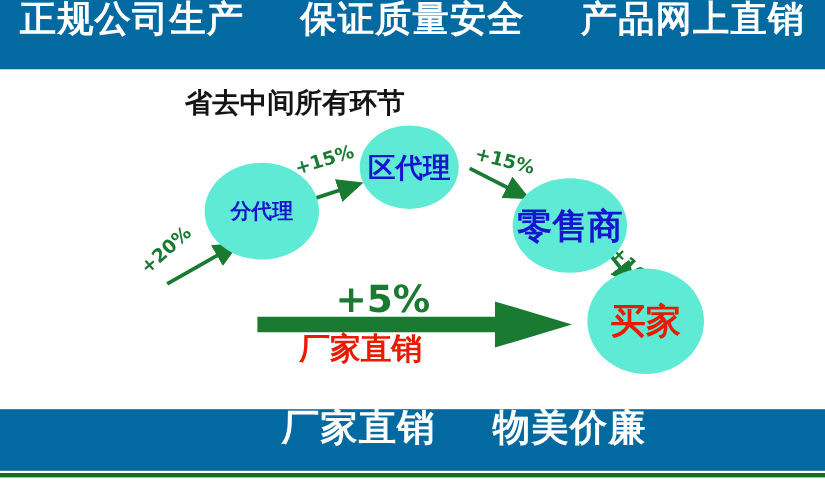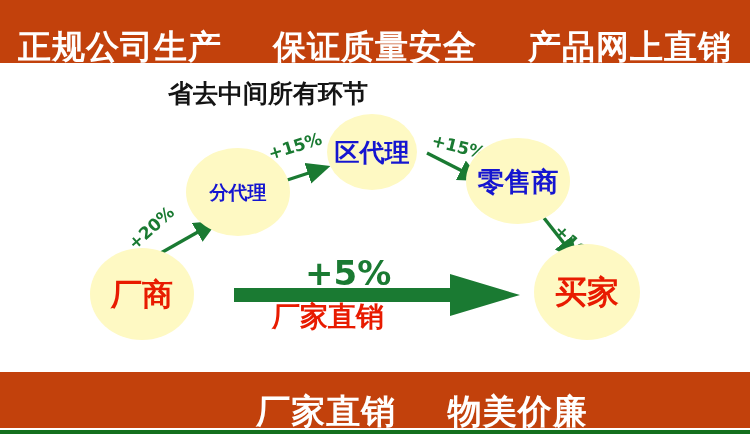--- a/index.html
+++ b/index.html
@@ -16,23 +16,23 @@
     height: 440px;
     background: #ffffff;
     overflow: hidden;
   }
 
   
   .banner {
     position: absolute;
     left: 0;
     width: 750px;
-    background: #c2410c;
+    background: #0369a1;
     display: flex;
-    align-items: flex-end;
+    align-items: flex-start;
     justify-content: center;
   }
   #top-banner { top: 0; height: 63px; }
   #bottom-banner { top: 372px; height: 56px; padding-left: 47px; }
 
   .banner-text {
     color: #ffffff;
     font-weight: bold;
     font-size: 33px;
     letter-spacing: 1px;
@@ -70,34 +70,34 @@
     white-space: nowrap;
     line-height: 1;
   }
   #subtitle-left  { left: 168px; }
   #subtitle-right { left: 455px; }
 
   
   .node {
     position: absolute;
     border-radius: 50%;
-    background: #fef9c3;
+    background: #5eead4;
     display: flex;
     align-items: center;
     justify-content: center;
     font-weight: bold;
     line-height: 1;
     white-space: nowrap;
   }
   .node-blue { color: #1515d0; }
   .node-red  { color: #e81b00; }
 
   #node-quzhuli   { left: 327px; top: 114px; width: 90px;  height: 76px; font-size: 25px; }
   #node-fendaili  { left: 186px; top: 148px; width: 104px; height: 88px; font-size: 19px; }
-  #node-lingshou  { left: 466px; top: 138px; width: 104px; height: 86px; font-size: 27px; align-items: center; }
+  #node-lingshou  { left: 466px; top: 162px; width: 104px; height: 86px; font-size: 32px; align-items: center; }
   #node-changshang{ left: 90px;  top: 248px; width: 104px; height: 92px; font-size: 31px; }
   #node-maijia    { left: 534px; top: 244px; width: 106px; height: 96px; font-size: 32px; align-items: center; }
 
   
   .pct {
     position: absolute;
     color: #1a7a32;
     font-weight: bold;
     font-size: 17px;
     line-height: 1;
@@ -197,23 +197,20 @@
   <div class="pct" id="pct-15b">+15%</div>
   <div class="pct" id="pct-10">+10%</div>
 
   <svg id="big-arrow-svg" width="290" height="46" viewBox="0 0 290 46">
     <path d="M2,16 L218,16 L218,2 L288,23 L218,44 L218,30 L2,30 Z" fill="#1a7a32"></path>
   </svg>
 
   <div id="plus5">+5%</div>
   <div id="zhixiao">厂家直销</div>
 
-  <div class="node node-red" id="node-changshang">
-    <span>厂商</span>
-  </div>
 
   <div class="node node-blue" id="node-fendaili">
     <span>分代理</span>
   </div>
 
   <div class="node node-blue" id="node-quzhuli">
     <span>区代理</span>
   </div>
 
   <div class="node node-blue" id="node-lingshou">

